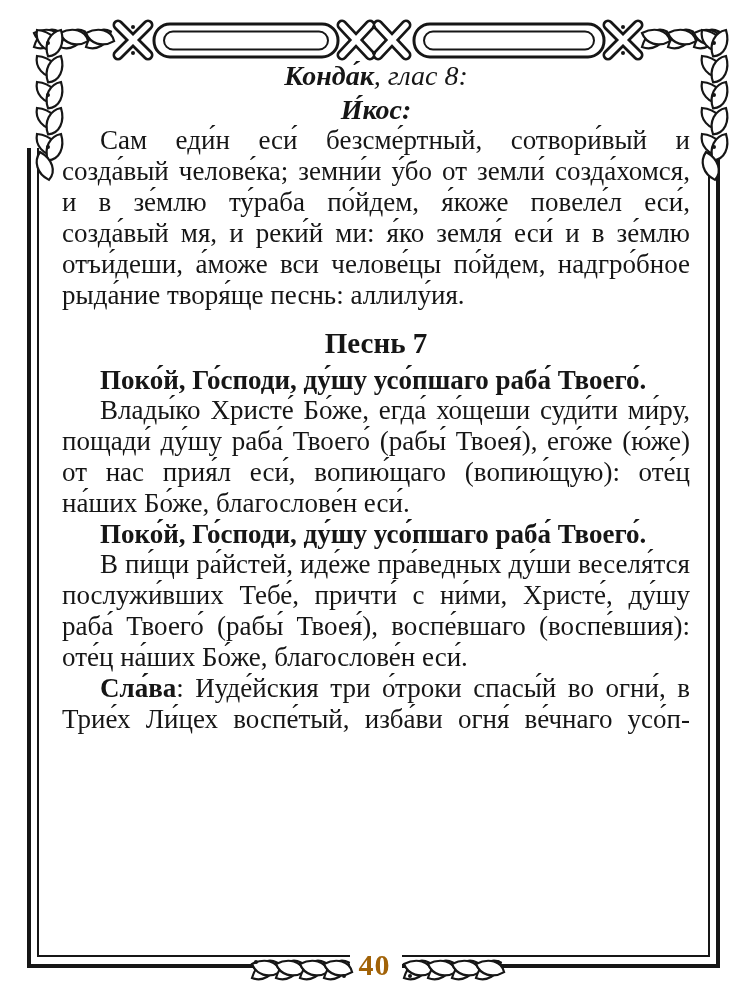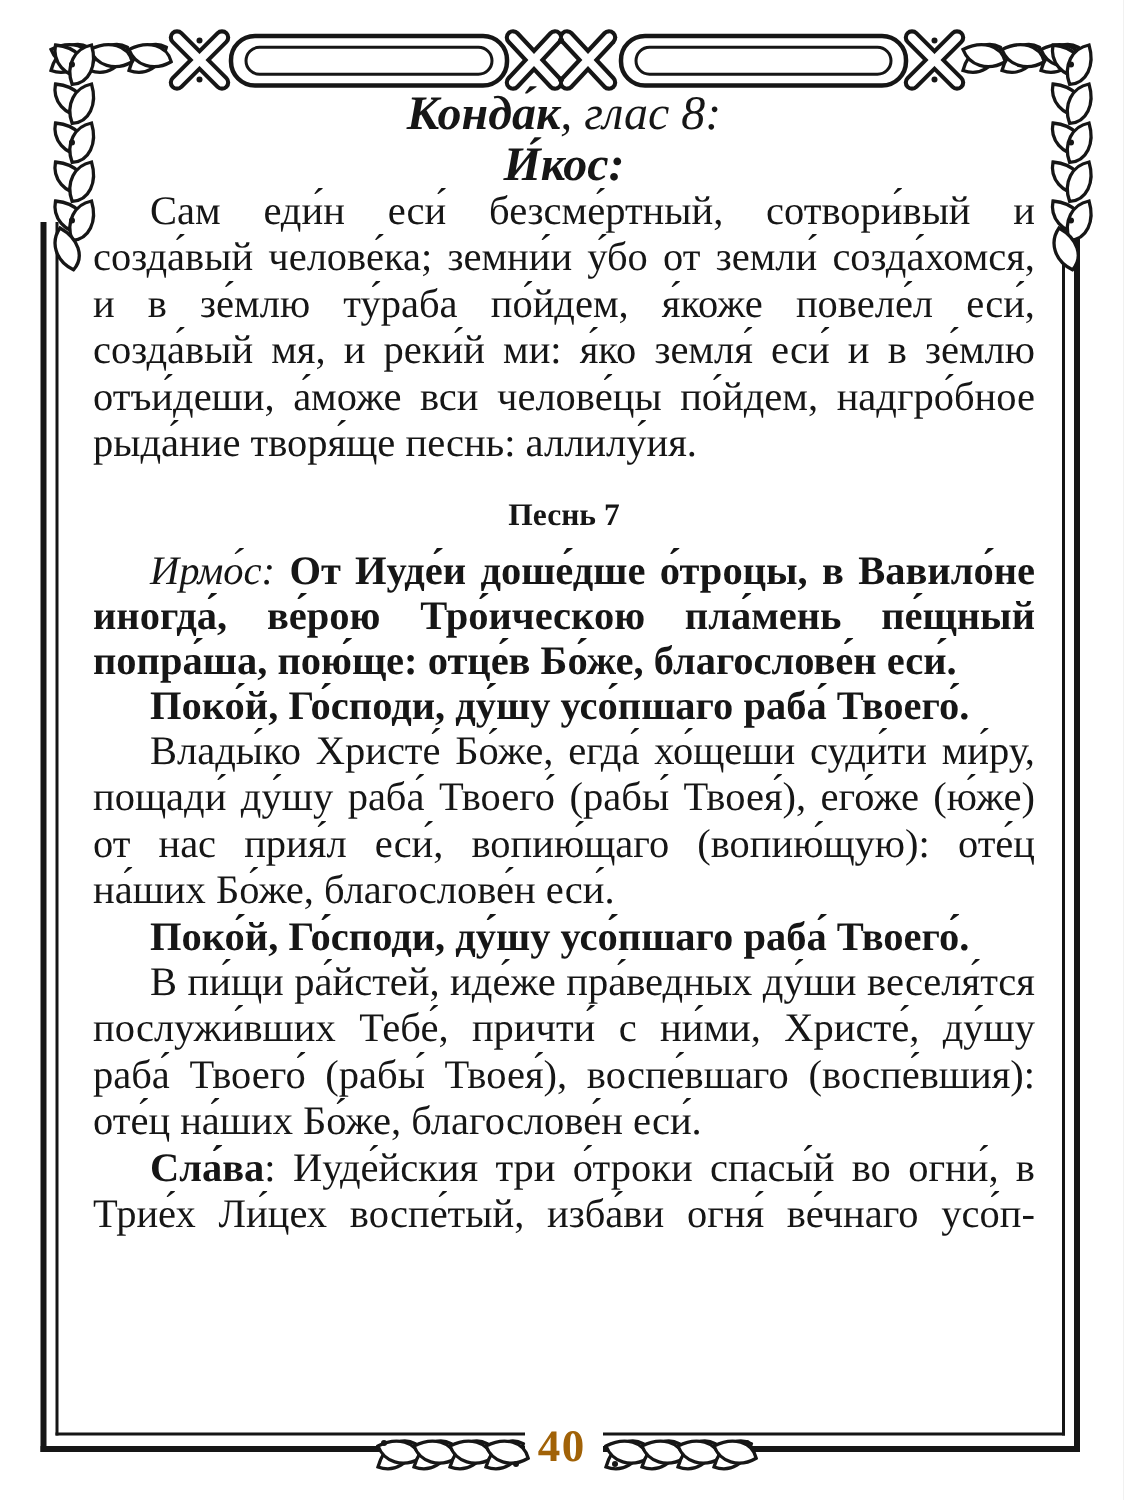--- a/index.html
+++ b/index.html
@@ -14,26 +14,26 @@
   }
   svg.frame{position:absolute;left:0;top:0;width:749px;height:1000px;}
   .content{
     position:absolute;left:62px;top:57px;width:628px;
     font-size:27px;line-height:31px;
     text-align:justify;
   }
   .content p{margin:0;text-indent:38px;}
   h2,h1{font-weight:bold;}
   .h-kondak,.h-ikos{
-    margin:3px 0 0;font-size:32px;line-height:31px;
+    margin:3px 0 0;font-size:28px;line-height:31px;
     text-align:center;font-style:italic;font-weight:bold;
   }
   .h-ikos{}
   .h-pesn{
-    margin:16px 0 5px;font-size:21px;line-height:33px;
+    margin:16px 0 5px;font-size:29px;line-height:33px;
     text-align:center;font-weight:bold;font-style:normal;
   }
   .rest-italic{font-weight:bold;font-style:italic;}
   .light-italic{font-weight:normal;font-style:italic;}
   .bold{font-weight:bold;}
   .boldline{font-weight:bold;line-height:30px;}
   .irmos{line-height:30px;}
   .irmos-label{font-style:italic;}
   .irmos-body{font-weight:bold;}
   .cut{text-align-last:justify;}
@@ -188,21 +188,20 @@
 
     <h2 class="h-kondak"><span class="rest-italic">Конда́к</span><span class="light-italic">, глас 8:</span></h2>
 
 
     <h2 class="h-ikos">И́кос:</h2>
 
     <p>Сам еди́н еси́ безсме́ртный, сотвори́вый и созда́вый челове́ка; земни́и у́бо от земли́ созда́хомся, и в зе́млю ту́раба по́йдем, я́коже повеле́л еси́, созда́вый мя, и реки́й ми: я́ко земля́ еси́ и в зе́млю отъи́деши, а́може вси челове́цы по́йдем, надгро́бное рыда́ние творя́ще песнь: аллилу́ия.</p>
 
     <h1 class="h-pesn">Песнь 7</h1>
 
-    <p class="irmos"><span class="irmos-label">Ирмо́с: </span><span class="irmos-body">От Иуде́и доше́дше о́троцы, в Вавило́не иногда́, ве́рою Тро́ическою пла́мень пе́щный попра́ша, пою́ще: отце́в Бо́же, благослове́н еси́.</span></p>
 
     <p class="boldline">Поко́й, Го́споди, ду́шу усо́пшаго раба́ Твоего́.</p>
 
     <p>Влады́ко Христе́ Бо́же, егда́ хо́щеши суди́ти ми́ру, пощади́ ду́шу раба́ Твоего́ (рабы́ Твоея́), его́же (ю́же) от нас прия́л еси́, вопию́щаго (вопию́щую): оте́ц на́ших Бо́же, благослове́н еси́.</p>
 
     <p class="boldline">Поко́й, Го́споди, ду́шу усо́пшаго раба́ Твоего́.</p>
 
     <p>В пи́щи ра́йстей, иде́же пра́ведных ду́ши веселя́тся послужи́вших Тебе́, причти́ с ни́ми, Христе́, ду́шу раба́ Твоего́ (рабы́ Твоея́), воспе́вшаго (воспе́вшия): оте́ц на́ших Бо́же, благослове́н еси́.</p>
 
     <p class="cut"><span class="bold">Сла́ва</span><span>: Иуде́йския три о́троки спасы́й во огни́, в Трие́х Ли́цех воспе́тый, изба́ви огня́ ве́чнаго усо́п-</span></p>

